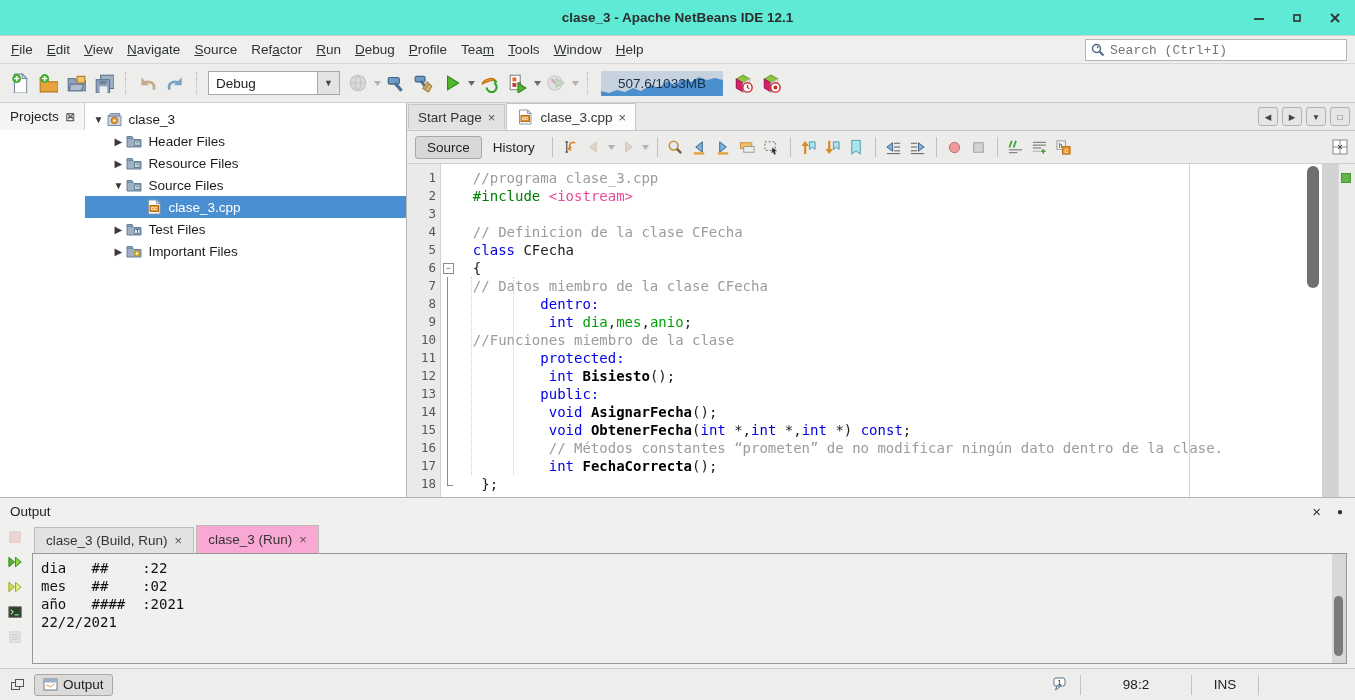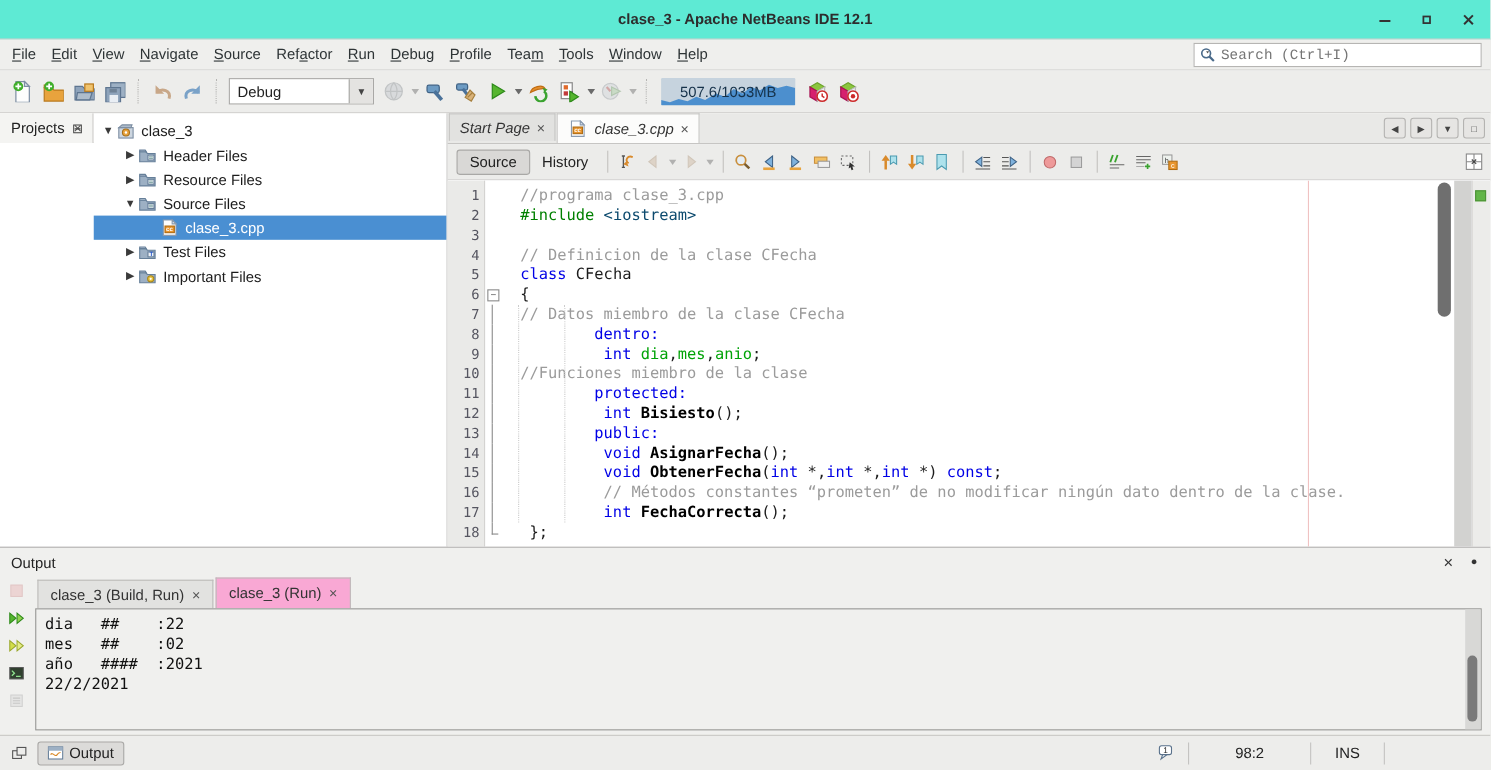--- a/index.html
+++ b/index.html
@@ -75,21 +75,21 @@
   #foldcol { position:absolute; left:35px; top:0; bottom:0; width:13px; padding-top:5px; }
   .fcell { height:18px; position:relative; }
   .fcell.fs::before { content:"−"; position:absolute; left:1px; top:4px; width:9px; height:9px; border:1px solid #8a8a8a; background:#fff; color:#555; font-size:9px; line-height:8px; text-align:center; }
   .fcell.fl::before { content:""; position:absolute; left:5px; top:0; bottom:0; border-left:1px solid #8a8a8a; }
   .fcell.fe::before { content:""; position:absolute; left:5px; top:0; height:10px; width:5px; border-left:1px solid #8a8a8a; border-bottom:1px solid #8a8a8a; }
   #code { position:absolute; left:49px; top:0; right:0; bottom:0; padding-top:5px; font-family:"DejaVu Sans Mono",monospace; font-size:14px; }
   .cline { height:18px; line-height:18px; white-space:pre; }
   .cm { color:#9b9b9b; }
   .kw { color:#0000e6; }
   .dir { color:#008000; }
-  .inc { color:#0c4a6e; }
+  .inc { color:#ec4899; }
   .fld { color:#00a307; }
   .mth { font-weight:bold; color:#000; }
   .guide { position:absolute; width:0; border-left:1px dotted #cccccc; }
   #marginline { position:absolute; left:782px; top:0; bottom:0; width:0; border-left:1px solid #f0c2c2; }
   #escroll { position:absolute; right:19px; top:2px; width:12px; height:122px; background:#6f6f6f; border-radius:6px; }
   #escrolltrack { position:absolute; right:17px; top:0; bottom:0; width:16px; background:#d2d2d0; }
   #errstripe { position:absolute; right:0; top:0; bottom:0; width:17px; background:#ececea; border-left:1px solid #dcdbd9; }
   #errok { position:absolute; right:4px; top:9px; width:10px; height:10px; background:#62b548; border:1px solid #4e9338; }
 
   
@@ -409,21 +409,21 @@
               <circle cx="11" cy="10.5" r="1" fill="#fff"></circle>
             </svg>
           </span>
           <span>Important Files</span>
         </div>
       </div>
   </div>
 
   <div id="editor">
     <div class="etabrow">
-      <div id="etabs" style="display:flex;align-items:flex-start;font-style:italic;">
+      <div id="etabs" style="display:flex;align-items:center;">
           <div class="etab">
             <span>Start Page</span>
             <span class="tabx">×</span>
           </div>
           <div class="etab active">
             <span class="ticon">
               <svg viewBox="0 0 16 16" width="15" height="15">
                 <path d="M2.5 1h8l3.5 3.5V15h-11.5z" fill="#fdfdfd" stroke="#8a9bb0"></path>
                 <path d="M10.5 1L14 4.5h-3.5z" fill="#e4eaf1" stroke="#8a9bb0"></path>
                 <rect x="4" y="6.5" width="8.5" height="6" fill="#e8952e" stroke="#b06c12"></rect>

